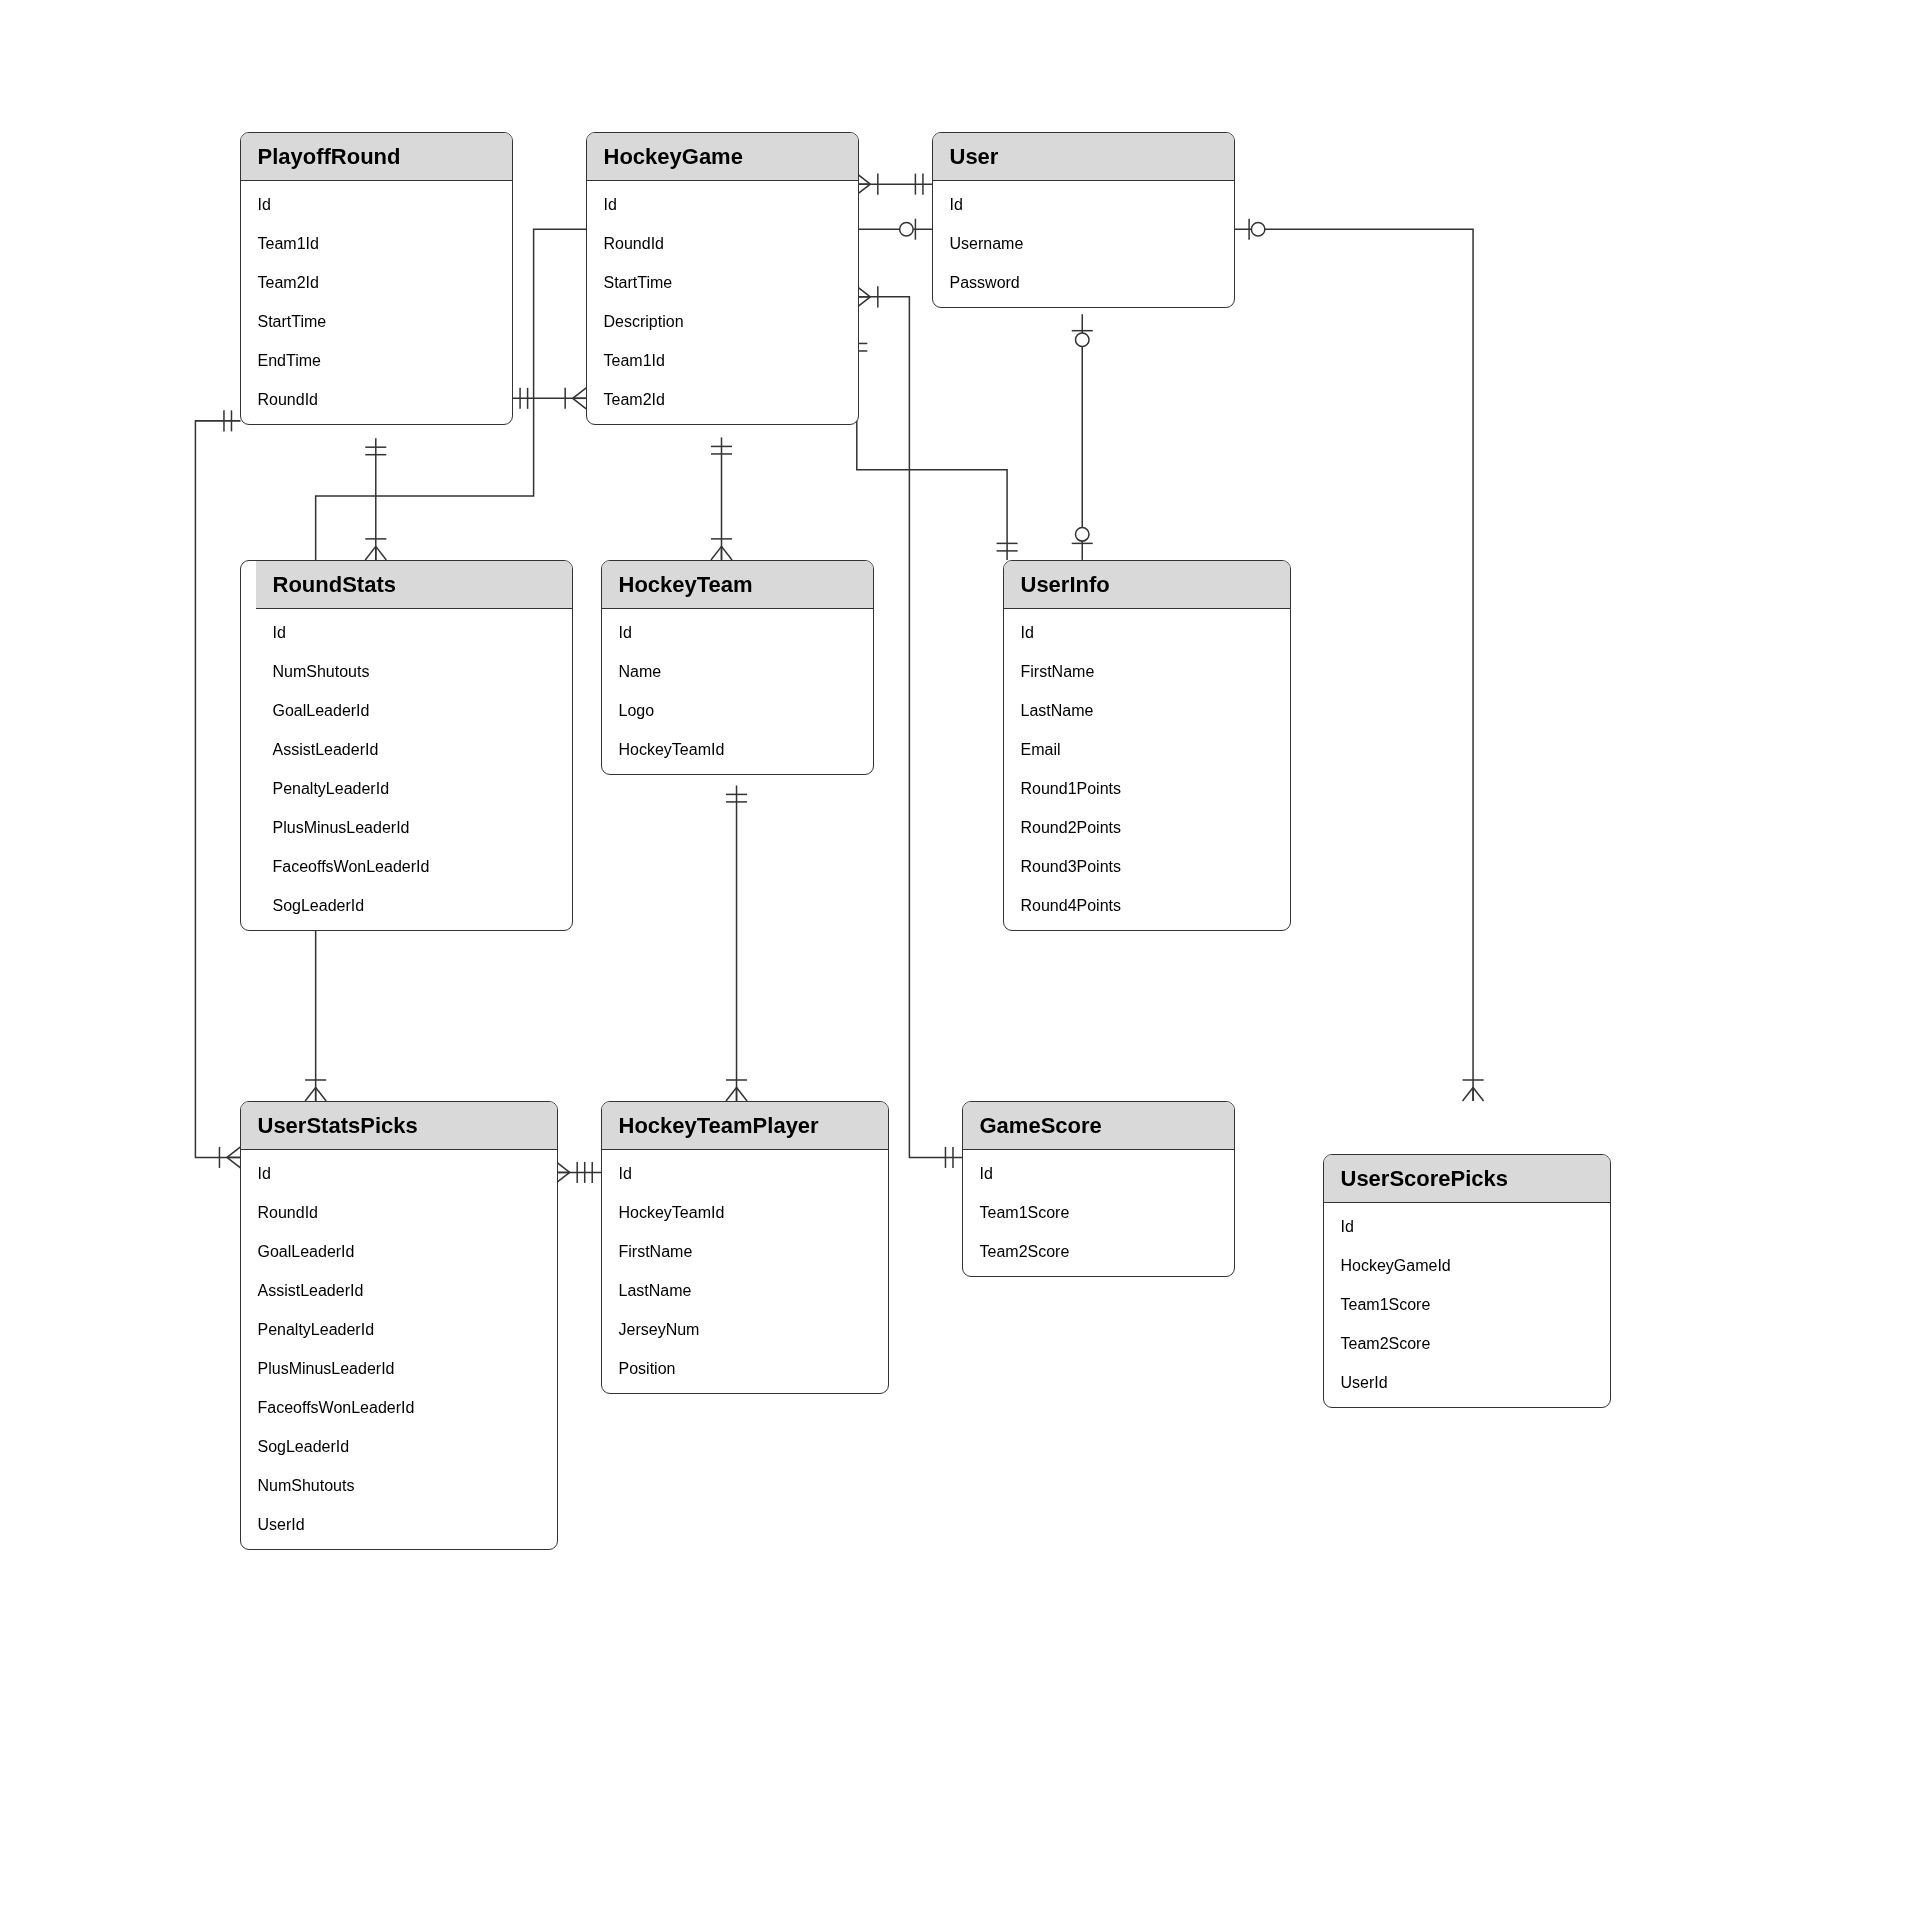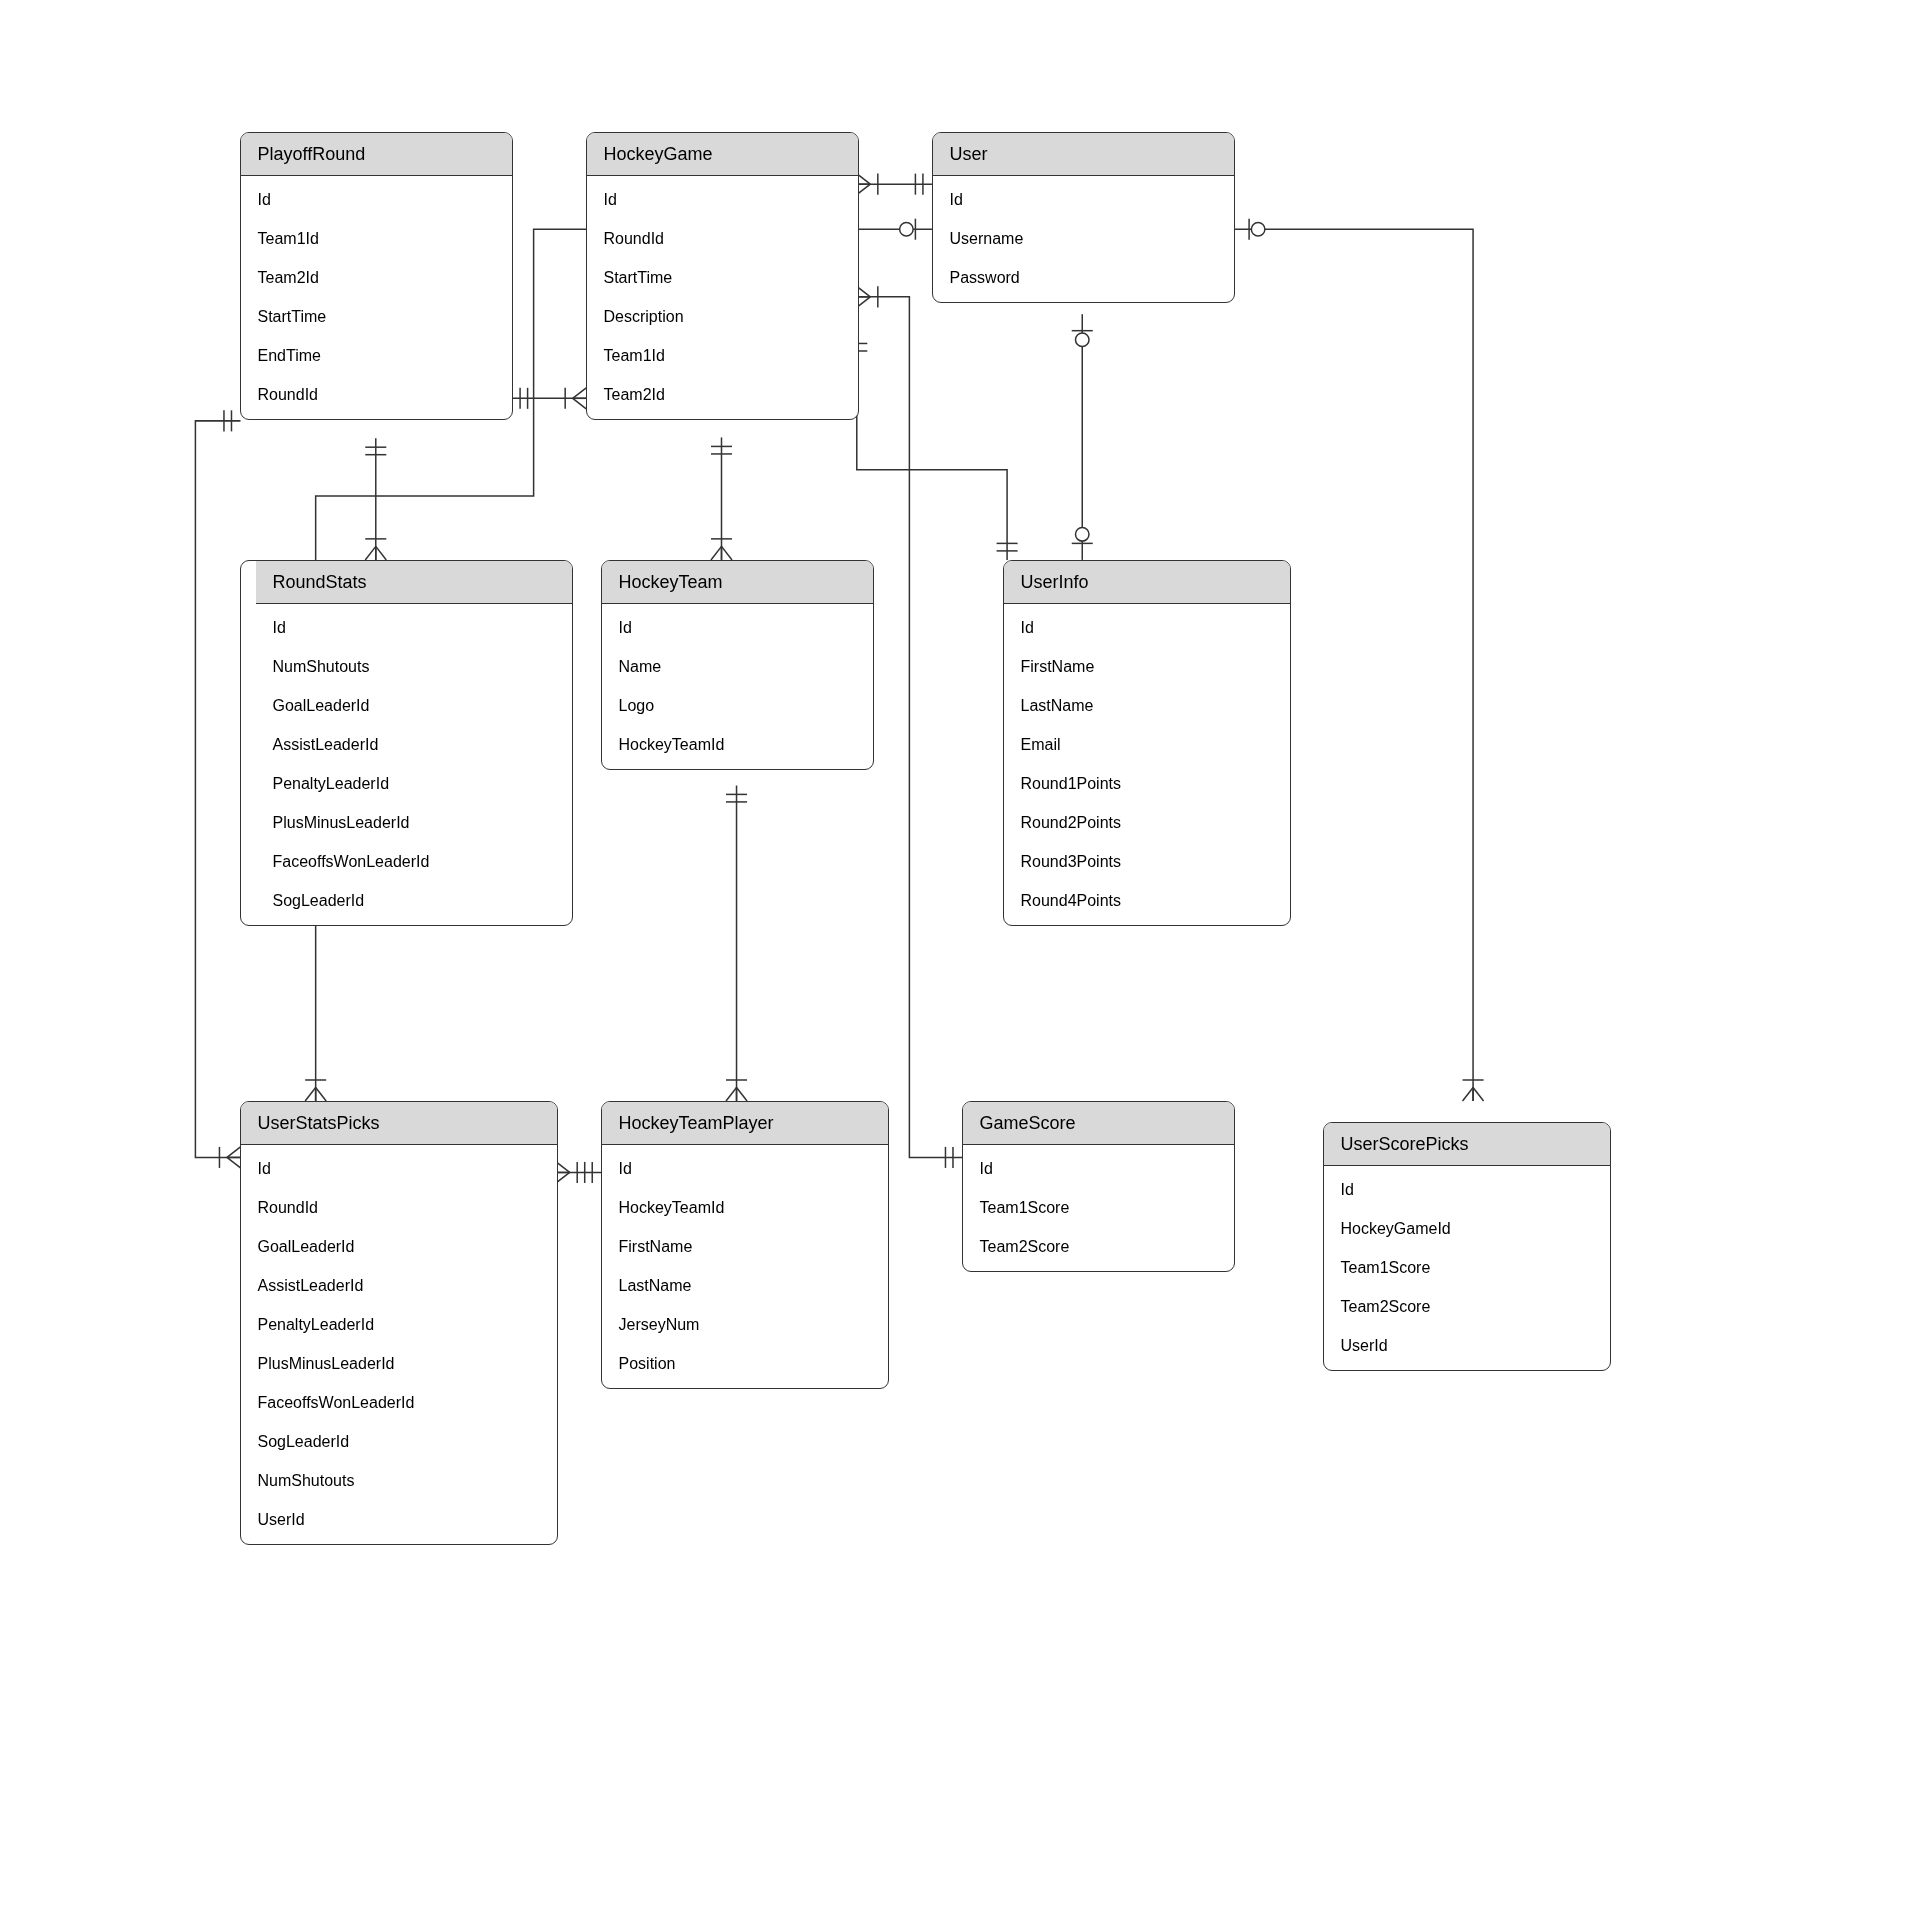--- a/index.html
+++ b/index.html
@@ -1,19 +1,19 @@
 <!DOCTYPE html>
 <html style="font-size:12px"><head>
 <meta charset="utf-8">
 <style>
   html,body{margin:0;padding:0;background:#fff;font-family:Arial,Helvetica,sans-serif}
   #canvas{position:relative;width:1924px;height:1924px}
   svg.lines{position:absolute;left:0;top:0;width:1924px;height:1924px;pointer-events:none}
   .entity{position:absolute;border:1.5px solid #333;border-radius:9px;background:#fff;overflow:hidden}
-  .entity .title{background:#d9d9d9;border-bottom:1.5px solid #333;font-weight:400;font-size:18px;padding:10.5px 16.5px;text-align:left}
+  .entity .title{background:#d9d9d9;border-bottom:1.5px solid #333;font-weight:700;font-size:22px;padding:10.5px 16.5px;text-align:left}
   .entity .fields{padding:4.5px 0}
   .entity .field{font-size:16px;padding:10.5px 16.5px}
 </style>
 </head>
 <body>
 
 <div id="canvas">
   <svg class="lines" id="lines" viewBox="0 0 2560 2560" width="1924" height="1924">
       <polyline points="680,530 780,530" fill="none" stroke="#333" stroke-width="2"></polyline>
       <line x1="702" y1="544" x2="702" y2="516" stroke="#333" stroke-width="2"></line>
@@ -188,21 +188,21 @@
       </div>
     </div>
     <div class="entity" style="left: 962px; top: 1101px; width: 271px;">
       <div class="title">GameScore</div>
       <div class="fields">
         <div class="field">Id</div>
         <div class="field">Team1Score</div>
         <div class="field">Team2Score</div>
       </div>
     </div>
-    <div class="entity" style="left: 1323px; top: 1122px; width: 286px;">
+    <div class="entity" style="left: 1323px; top: 1154px; width: 286px;">
       <div class="title">UserScorePicks</div>
       <div class="fields">
         <div class="field">Id</div>
         <div class="field">HockeyGameId</div>
         <div class="field">Team1Score</div>
         <div class="field">Team2Score</div>
         <div class="field">UserId</div>
       </div>
     </div>
   </div>

